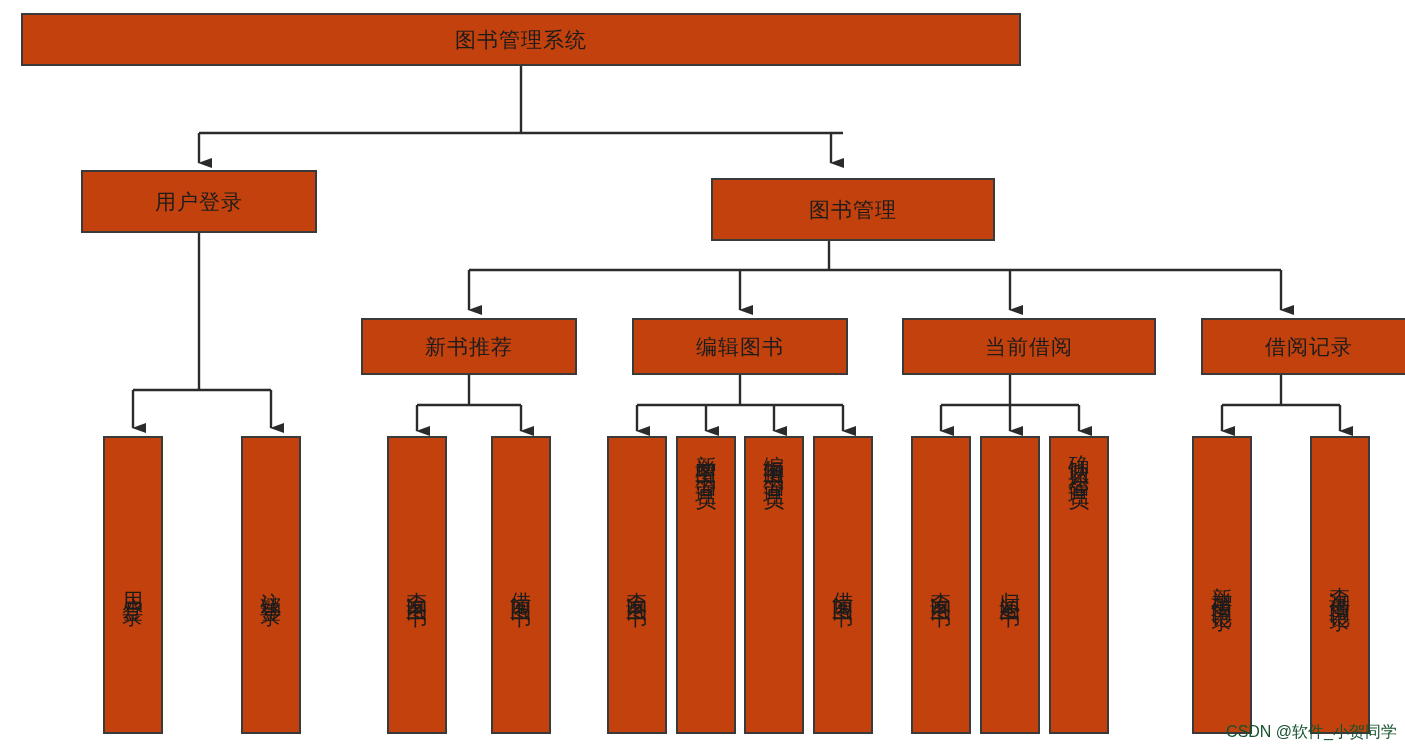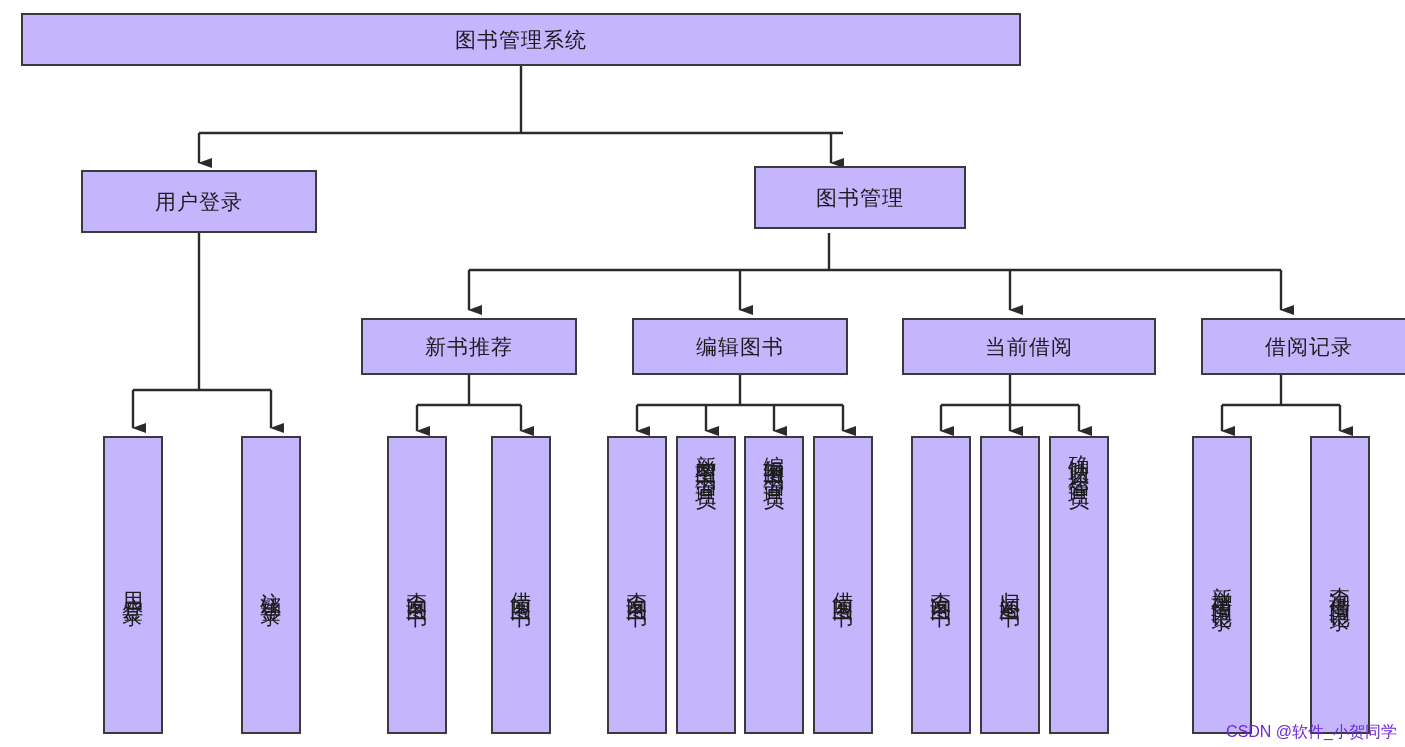--- a/index.html
+++ b/index.html
@@ -21,21 +21,21 @@
     position: absolute;
     left: 0;
     top: 0;
     width: 1405px;
     height: 747px;
     pointer-events: none;
   }
   .node {
     position: absolute;
     box-sizing: border-box;
-    background: #c4b5fd;
+    background: #c2410c;
     border: 2px solid #3a3a3a;
     display: flex;
     align-items: center;
     justify-content: center;
     z-index: 2;
   }
   .node .label {
     color: #1c1c1c;
     line-height: 1.12;
     white-space: nowrap;
@@ -59,21 +59,21 @@
     white-space: nowrap;
   }
   .node.vert.center-text {
     align-items: center;
   }
   .watermark {
     position: absolute;
     right: 8px;
     bottom: 4px;
     font-size: 16px;
-    color: #6d28d9;
+    color: #14532d;
     z-index: 5;
     white-space: nowrap;
   }
 </style>
 </head>
 <body>
 
 <div id="canvas">
 
   <svg id="edges" viewBox="0 0 1405 747" xmlns="http://www.w3.org/2000/svg">
@@ -126,21 +126,21 @@
     </g>
   </svg>
 
   <div class="node horiz" style="left:21px; top:13px; width:1000px; height:53px;">
     <span class="label">图书管理系统</span>
   </div>
 
   <div class="node horiz" style="left:81px; top:170px; width:236px; height:63px;">
     <span class="label">用户登录</span>
   </div>
-  <div class="node horiz" style="left:711px; top:166px; width:212px; height:63px;margin-left:43px;">
+  <div class="node horiz" style="left:711px; top:178px; width:284px; height:63px;">
     <span class="label">图书管理</span>
   </div>
 
   <div class="node horiz" style="left:361px; top:318px; width:216px; height:57px;align-items:center;">
     <span class="label">新书推荐</span>
   </div>
   <div class="node horiz" style="left:632px; top:318px; width:216px; height:57px;">
     <span class="label">编辑图书</span>
   </div>
   <div class="node horiz" style="left:902px; top:318px; width:254px; height:57px;">

